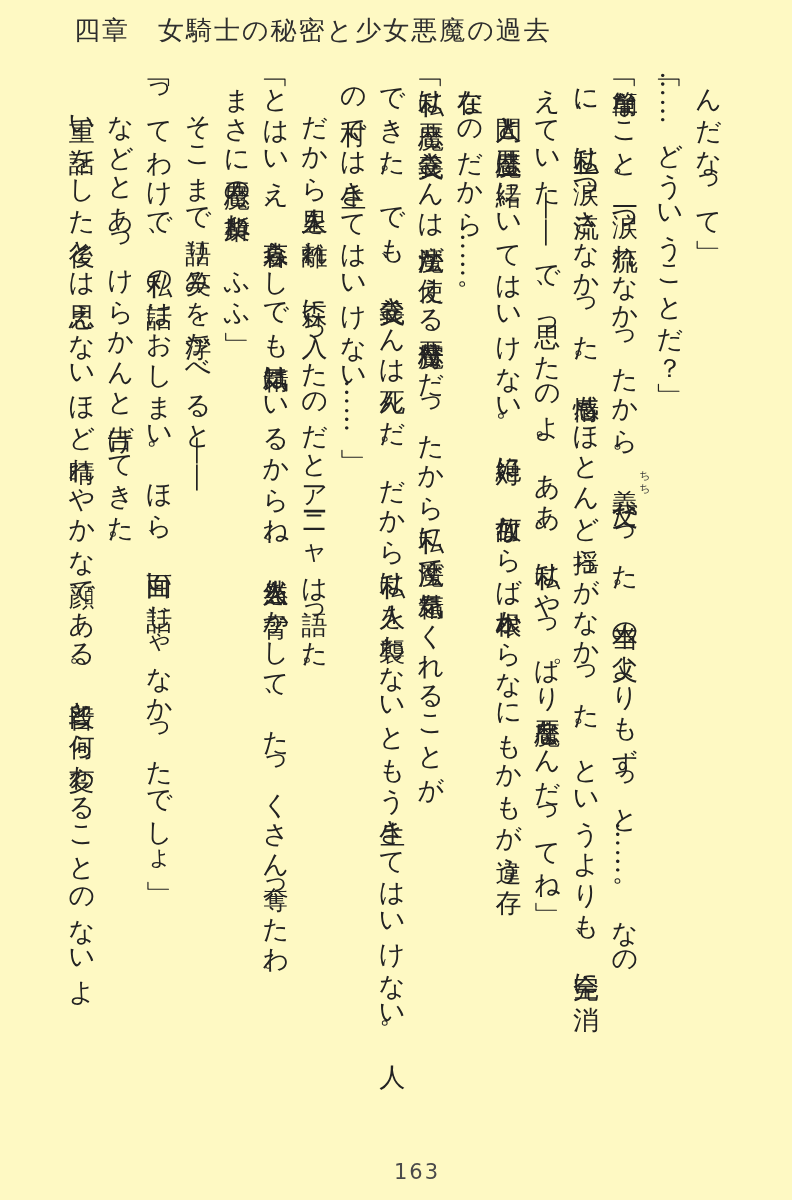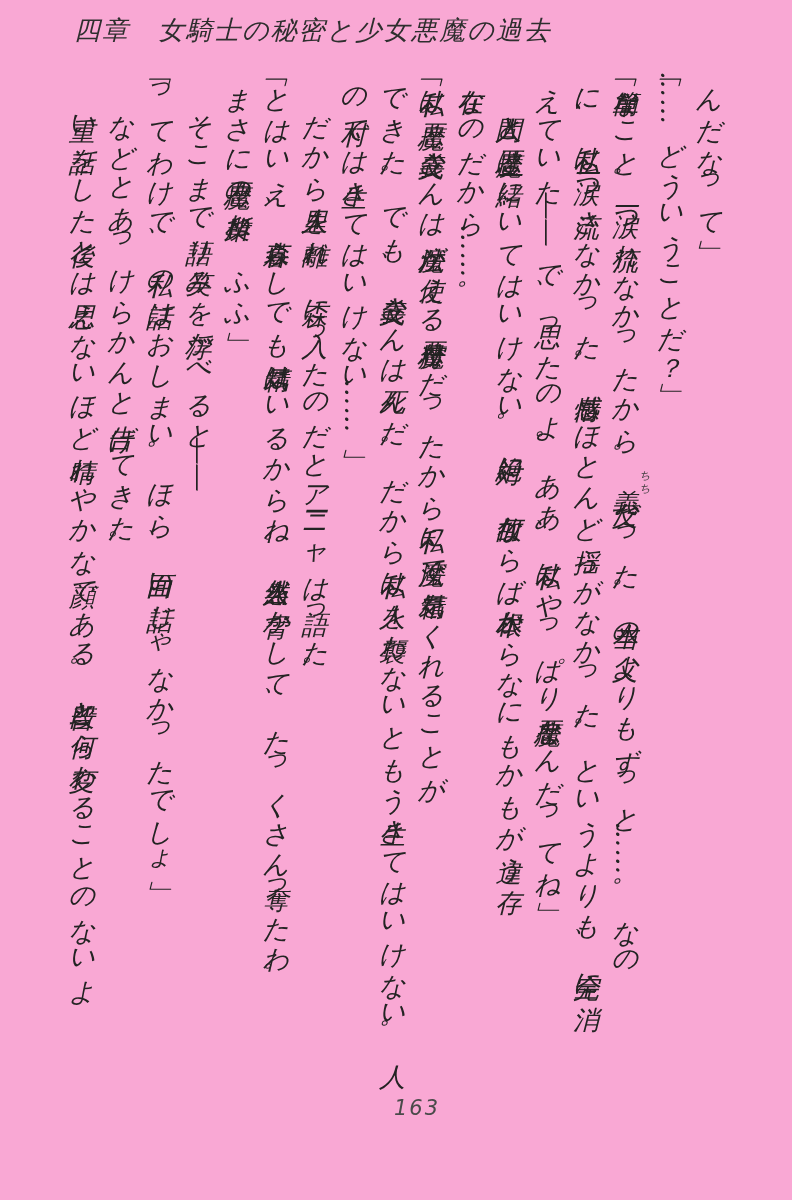--- a/index.html
+++ b/index.html
@@ -1,23 +1,22 @@
 <!DOCTYPE html>
 <html lang="ja"><head>
 <meta charset="utf-8">
 <style>
   html,body { margin:0; padding:0; }
   .page {
     position:relative;
     width:792px; height:1200px;
-    background:#f9a8d4;
+    background:#fef9c3;
     color:#242424;
     font-family:"DejaVu Serif", serif;
     overflow:hidden;
-    font-style:italic;
   }
   .chapter-header {
     position:absolute;
     left:74px; top:13px;
     font-size:26px;
     letter-spacing:2px;
     white-space:nowrap;
     color:#2e2e2e;
   }
   .body-text {
@@ -39,21 +38,21 @@
     padding-inline-start:27px;
   }
   ruby { ruby-position:over; }
   rt {
     font-size:11px;
     letter-spacing:0;
     color:#3a3a3a;
   }
   .page-number {
     position:absolute;
-    left:417px; top:1096px;
+    left:417px; top:1160px;
     transform:translateX(-50%);
     font-size:21px;
     letter-spacing:2px;
     color:#4a4a4a;
     font-family:"DejaVu Sans", sans-serif;
   }
 </style>
 </head>
 <body>
 

